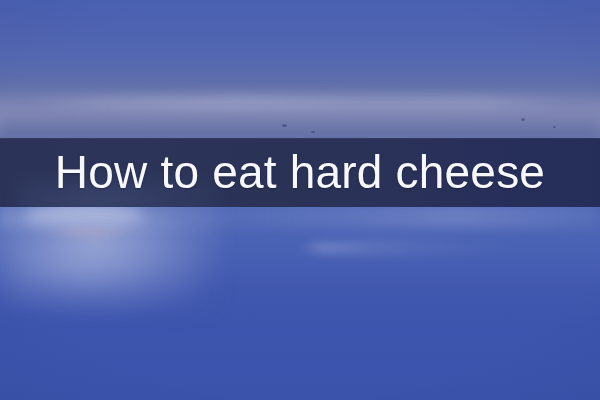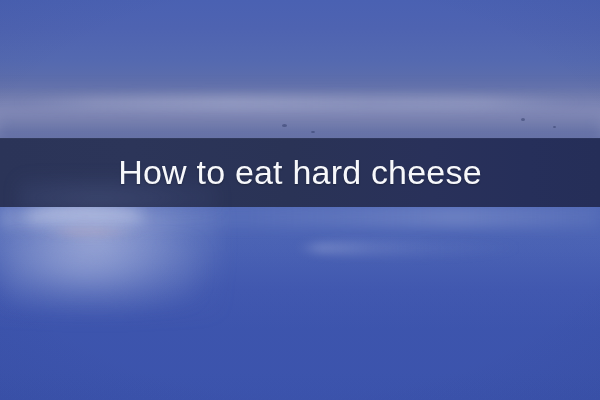--- a/index.html
+++ b/index.html
@@ -268,21 +268,21 @@
         rgba(120,136,190,0.22) 0%,
         rgba(96,114,176,0.10) 52%,
         rgba(80,98,166,0.00) 100%);
     filter: blur(8px);
     pointer-events: none;
   }
 
   .title-text {
     position: relative;
     color: #f7f8fb;
-    font-size: 34px;
+    font-size: 46px;
     font-weight: 400;
     letter-spacing: 0.2px;
     line-height: 1;
     white-space: nowrap;
     margin: 13px;
     padding: 0 0 2px 0;
     text-shadow: 0 1px 2px rgba(0,0,0,0.28);
   }
 </style>
 </head>

